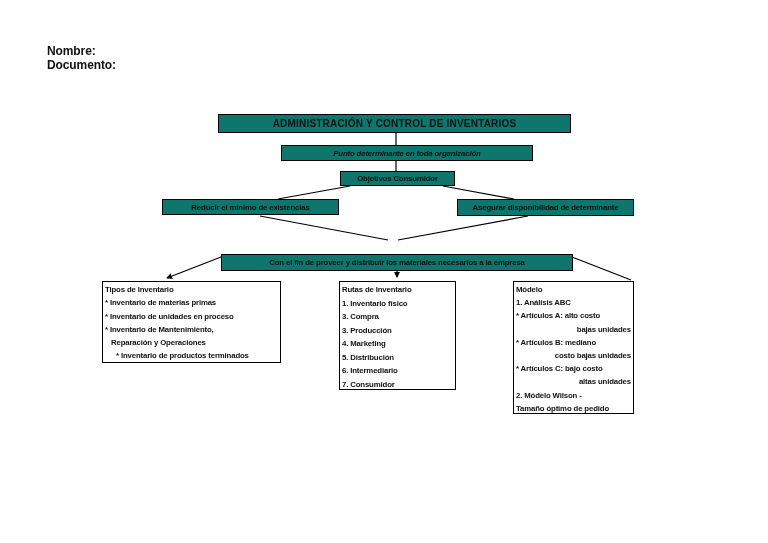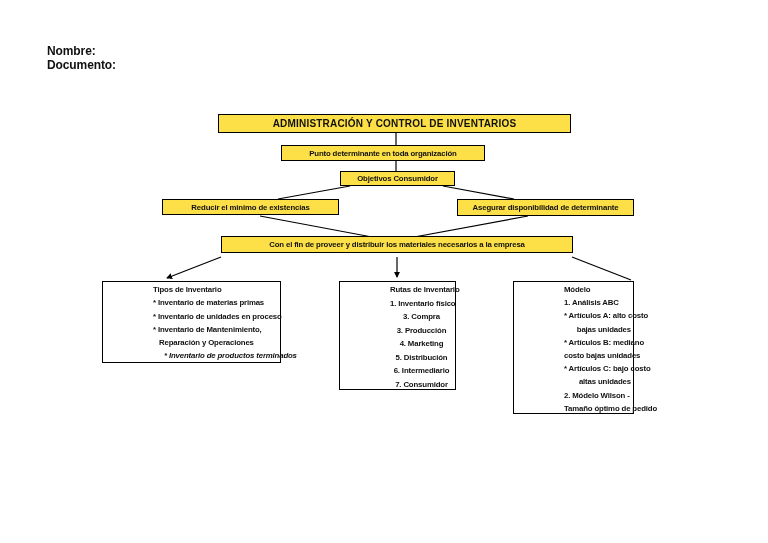--- a/index.html
+++ b/index.html
@@ -14,43 +14,43 @@
   }
   .meta {
     position:absolute; left:47px; top:44px;
     font-size:12px; line-height:14px;
     letter-spacing:-0.1px;
   }
   .connectors { position:absolute; left:0; top:0; width:768px; height:543px; }
   .node {
     position:absolute;
     border:1.5px solid #000;
-    background:#fde047;
+    background:#0f766e;
     box-sizing:border-box;
     display:flex; align-items:center; justify-content:center;
     text-align:center;
     font-size:7.8px;
     letter-spacing:-0.15px;
     white-space:nowrap;
   }
   .node.title-box { font-size:10px; letter-spacing:0.2px; }
   .listbox {
     position:absolute;
     border:1.5px solid #000;
     background:#fff;
     box-sizing:border-box;
     font-size:7.8px;
     letter-spacing:-0.15px;
     padding:1px 2px 0 2px;
   }
-  .lb-line { line-height:13.3px; white-space:nowrap;margin-left:48px; }
-  .lb-line.center { text-align:center; }
+  .lb-line { line-height:13.3px; white-space:nowrap; }
+  .lb-line.center { text-align:left; }
   .lb-line.right  { text-align:right; }
   .lb-line.indent-1 { padding-left:6px; }
-  .lb-line.indent-2 { padding-left:11px;font-style:italic; }
+  .lb-line.indent-2 { padding-left:11px; }
   .rutas .lb-line { line-height:13.5px; }
   .metodos .lb-line { line-height:13.2px; }
 </style>
 </head>
 <body>
 
 <div class="page">
 
   <div class="meta">
     <div>Nombre:</div>
@@ -71,29 +71,29 @@
       <line x1="260" y1="216" x2="388" y2="240"></line>
       <line x1="528" y1="216" x2="398" y2="240"></line>
       <line x1="221" y1="257" x2="167" y2="278" marker-end="url(#arrow)"></line>
       <line x1="397" y1="257" x2="397" y2="277" marker-end="url(#arrow)"></line>
       <line x1="572" y1="257" x2="631" y2="280"></line>
     </g>
   </svg>
 
   <div class="node title-box" style="left:218px; top:114px; width:353px; height:19px;">ADMINISTRACIÓN Y CONTROL DE INVENTARIOS</div>
 
-  <div class="node" style="left:281px; top:145px; width:204px; height:16px;">Punto determinante en toda organización</div>
+  <div class="node" style="left:281px; top:145px; width:252px; height:16px;font-style:italic;">Punto determinante en toda organización</div>
 
   <div class="node" style="left:340px; top:171px; width:115px; height:15px;">Objetivos Consumidor</div>
 
   <div class="node" style="left:162px; top:199px; width:177px; height:16px;">Reducir el minimo de existencias</div>
 
   <div class="node" style="left:457px; top:199px; width:177px; height:17px;">Asegurar disponibilidad de determinante</div>
 
-  <div class="node" style="left:221px; top:236px; width:352px; height:17px;">Con el fin de proveer y distribuir los materiales necesarios a la empresa</div>
+  <div class="node" style="left:221px; top:254px; width:352px; height:17px;">Con el fin de proveer y distribuir los materiales necesarios a la empresa</div>
 
   <div class="listbox tipos" style="left:102px; top:281px; width:179px; height:82px;">
     <div class="lb-line">Tipos de Inventario</div>
     <div class="lb-line">* Inventario de materias primas</div>
     <div class="lb-line">* Inventario de unidades en proceso</div>
     <div class="lb-line">* Inventario de Mantenimiento,</div>
     <div class="lb-line indent-1">Reparación y Operaciones</div>
     <div class="lb-line indent-2">* Inventario de productos terminados</div>
   </div>
 

